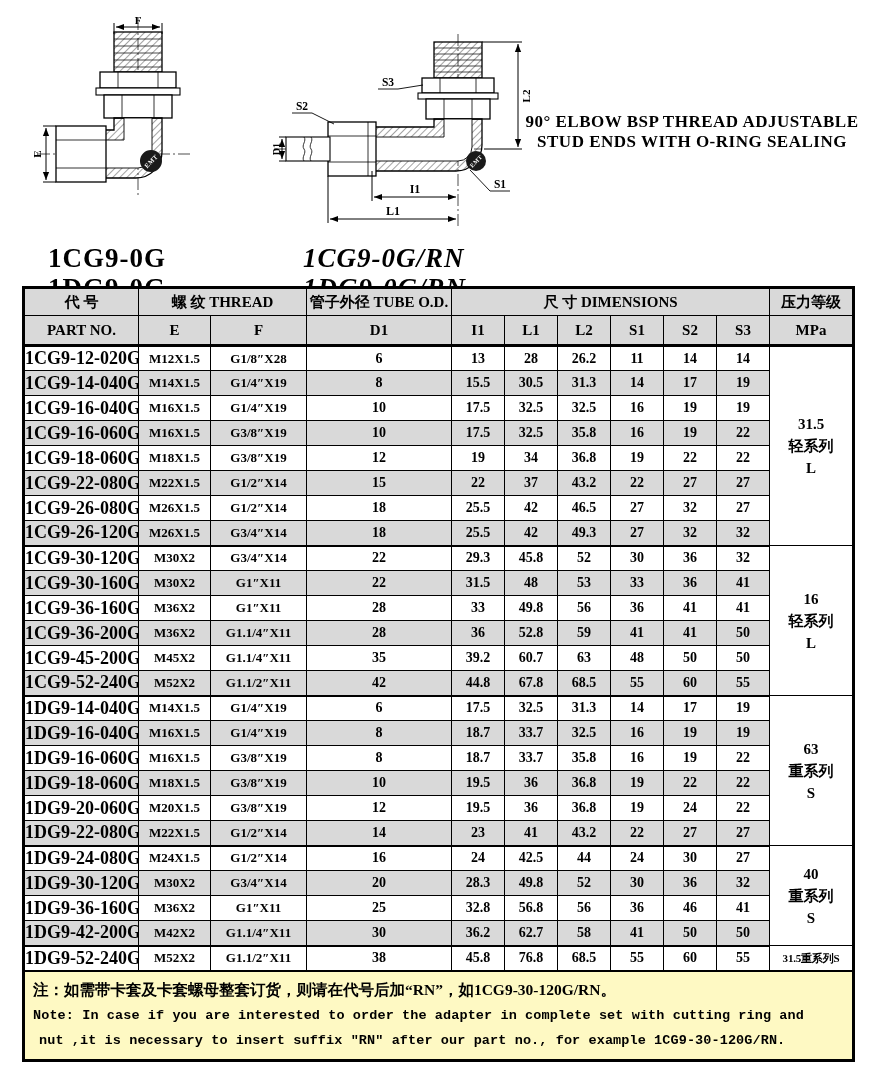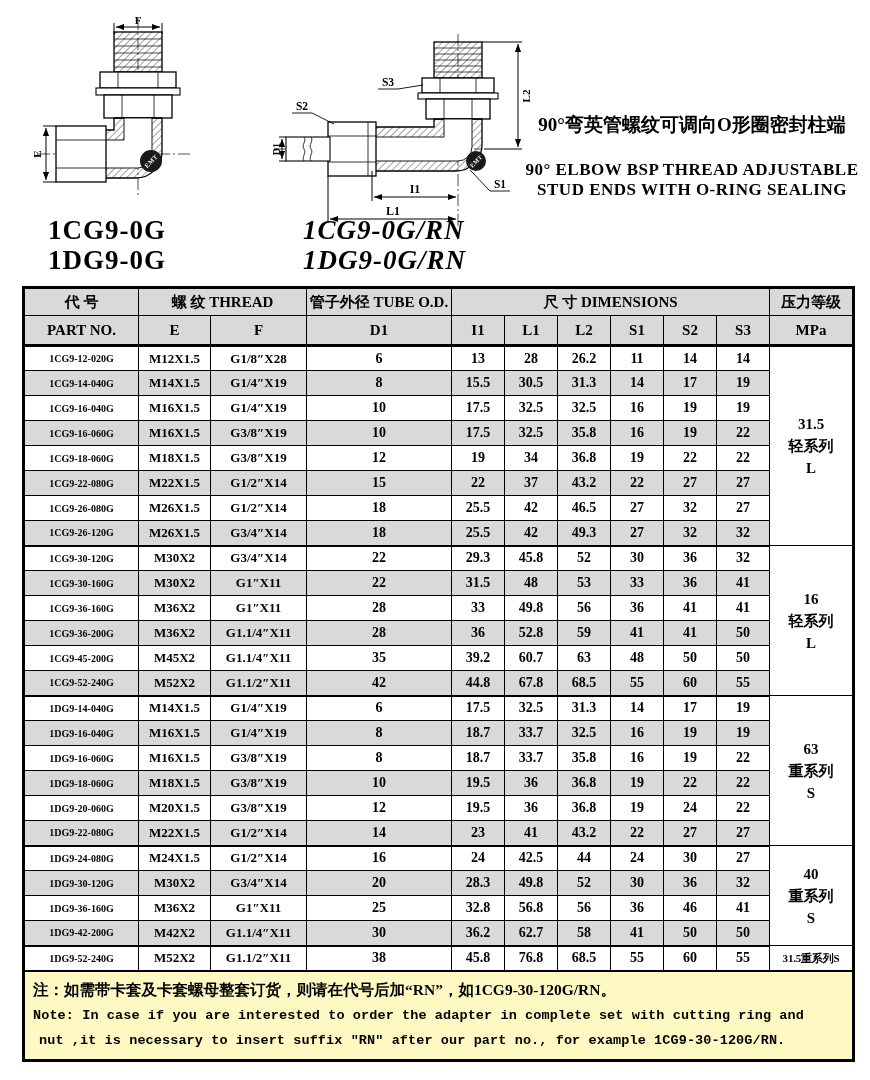--- a/index.html
+++ b/index.html
@@ -2,40 +2,40 @@
 <html style="--shade: #d9d9d9;"><head>
 <meta charset="utf-8">
 <style>
   html,body{margin:0;padding:0;background:#fff;}
   .page{position:relative;width:870px;height:1080px;background:#fff;overflow:hidden;
         font-family:"Liberation Serif","DejaVu Serif",serif;color:#000;}
   svg text{font-family:"Liberation Serif","DejaVu Serif",serif;font-weight:bold;}
   .diagram{position:absolute;}
   .diagram-left{left:28px;top:14px;}
   .diagram-right{left:270px;top:30px;}
-  .captions{position:absolute;font-size:27px;font-weight:bold;letter-spacing:1px;line-height:30px;white-space:nowrap;}
+  .captions{position:absolute;font-size:27px;font-weight:bold;letter-spacing:1px;line-height:30px;white-space:nowrap;margin-top:28px;}
   .captions-left{left:48px;top:215px;}
   .captions-right{left:303px;top:215px;font-style:italic;}
   .title-block{position:absolute;left:520px;top:112px;width:344px;text-align:center;font-weight:bold;}
   .title-zh{font-size:19px;letter-spacing:0px;margin-bottom:22px;white-space:nowrap;}
   .title-en1{font-size:17px;letter-spacing:0.5px;white-space:nowrap;}
   .title-en2{font-size:17px;letter-spacing:0.5px;white-space:nowrap;}
   .table-wrap{position:absolute;left:22px;top:286px;width:830px;}
   table.spec{width:100%;border-collapse:collapse;table-layout:fixed;border:3px solid #000;}
   table.spec th,table.spec td{border:1.5px solid #000;text-align:center;vertical-align:middle;
         padding:0;font-weight:bold;overflow:hidden;white-space:nowrap;}
   thead th{background:var(--shade,#d9d9d9);}
   tr.hrow1{height:28px;}
   tr.hrow1 th{font-size:15px;}
   tr.hrow2{height:30px;}
   tr.hrow2 th{font-size:15px;border-bottom:3px solid #000;}
   th.d1h{font-weight:normal;font-size:14px;}
   tbody tr{height:25px;}
   tbody td{font-size:14px;}
-  tbody td.c0{font-size:10px;}
+  tbody td.c0{font-size:18px;}
   tbody td.c1,tbody td.c2{font-size:13px;}
   tbody tr.shade td{background:var(--shade,#d9d9d9);}
   tbody tr.thickb td{border-bottom:2.5px solid #000;}
   td.pressure{background:#fff !important;font-size:15px;line-height:22px;}
   td.pressure.small{font-size:11px;line-height:12px;letter-spacing:-0.2px;}
   tfoot td.notes{text-align:left;padding:5px 8px 6px 8px;background:#fef9c3;border-top:2.5px solid #000;}
   .note-zh{font-size:15.5px;line-height:26px;font-weight:bold;white-space:nowrap;}
   .note-en{font-family:"Liberation Mono","DejaVu Sans Mono",monospace;font-size:13.5px;
            line-height:25px;font-weight:bold;white-space:nowrap;letter-spacing:0.1px;}
   .note-en.indent{padding-left:6px;}
@@ -175,21 +175,20 @@
   <div class="captions captions-left">
     <div>1CG9-0G</div>
     <div>1DG9-0G</div>
   </div>
   <div class="captions captions-right">
     <div>1CG9-0G/RN</div>
     <div>1DG9-0G/RN</div>
   </div>
 
   <div class="title-block">
-    <div class="title-zh">90°弯英管螺纹可调向O形圈密封柱端</div>
     <div class="title-en1">90° ELBOW BSP  THREAD ADJUSTABLE</div>
     <div class="title-en2">STUD ENDS WITH O-RING SEALING</div>
   </div>
 
   <div class="table-wrap">
     <table class="spec">
       <colgroup>
         <col style="width:115px">
           <col style="width:72px">
           <col style="width:96px">

